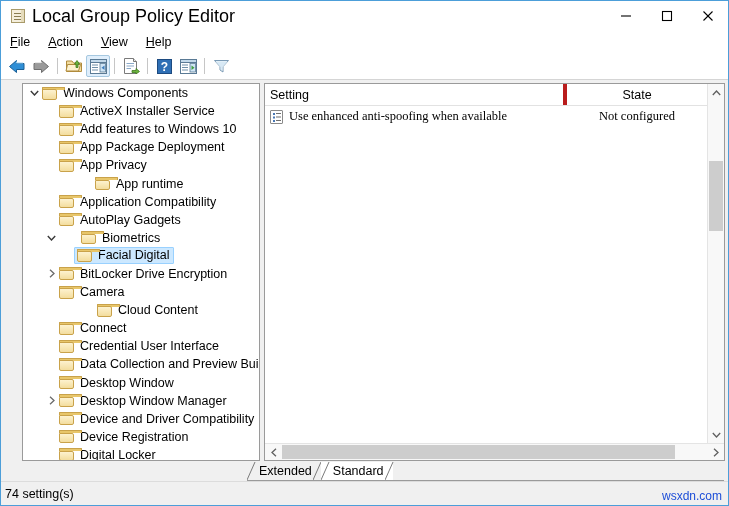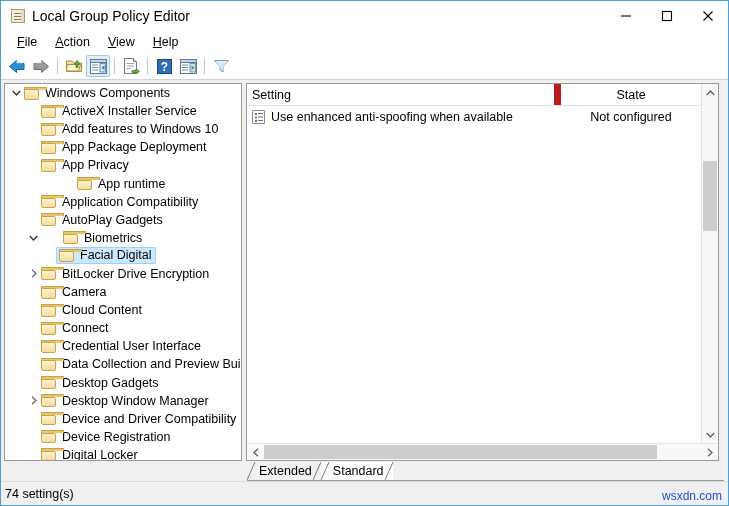--- a/index.html
+++ b/index.html
@@ -60,21 +60,21 @@
   .title-icon .curl {
     position: absolute;
     right: 0px; top: 1px;
     width: 4px; height: 14px;
     background: #e6dcbc;
     border: 1px solid #a89a6a;
     border-left: none;
     box-sizing: border-box;
   }
   .title-text {
-    font-size: 14px;
+    font-size: 18px;
     color: #000;
     flex: none;
   }
   .winbtns {
     position: absolute;
     right: 0; top: 0;
     height: 30px;
     display: flex;
   }
   .winbtn {
@@ -85,21 +85,21 @@
     justify-content: center;
     background: #ffffff;
   }
   .winbtn svg { display: block; }
   
   .menubar {
     height: 22px;
     background: #ffffff;
     display: flex;
     align-items: center;
-    padding-left: 7px;
+    padding-left: 0;
     flex: none;
   }
   .menuitem {
     font-size: 12.5px;
     padding: 2px 9px 3px 9px;
     color: #000;
     white-space: nowrap;
   }
   .menuitem u { text-decoration: underline; }
   
@@ -130,22 +130,23 @@
     height: 16px;
     background: #c6c6c6;
     margin: 0 4px;
   }
   
   .content {
     flex: 1;
     display: flex;
     background: #f0f0f0;
     min-height: 0;
-    padding: 3px 9px 0 3px;
-    box-sizing: border-box;
+    padding: 3px 3px 0 3px;
+    box-sizing: border-box;
+    margin-left: 18px;
   }
   .tree-pane {
     width: 238px;
     background: #ffffff;
     border: 1px solid #9a9a9a;
     box-sizing: border-box;
     position: relative;
     overflow: hidden;
     flex: none;
   }
@@ -233,40 +234,41 @@
     display: flex;
     align-items: center;
     border-bottom: 1px solid #e2e2e2;
     background: #ffffff;
     flex: none;
     font-size: 12.5px;
   }
   .lheader .col-setting {
     flex: 1;
     padding-left: 5px;
-    border-right: 7px solid #b91c1c;
+    border-right: 4px solid #b91c1c;
     box-sizing: border-box;
     height: 100%;
     display: flex;
     align-items: center;
   }
   .lheader .col-state {
     width: 140px;
     height: 100%;
     display: flex;
     align-items: center;
     justify-content: center;
     box-sizing: border-box;
   }
   .lrows { flex: 1; background: #fff; }
   .lrow {
     height: 21px;
     display: flex;
     align-items: center;
     font-size: 12.5px;
+    font-family: Liberation Serif, serif;
   }
   .lrow .c1 {
     flex: 1;
     display: flex;
     align-items: center;
     padding-left: 5px;
     min-width: 0;
   }
   .lrow .c2 {
     width: 140px;
@@ -642,21 +644,21 @@
           <div class="tnode" style="padding-left: 21px;">
             <div class="chev"></div>
             <div class="lbl-wrap">
               <div class="folder">
                 <div class="tab"></div>
                 <div class="body"></div>
               </div>
               <span class="lbl">Camera</span>
             </div>
           </div>
-          <div class="tnode" style="padding-left: 21px;">
+          <div class="tnode" style="padding-left: 21px; gap: 38px;">
             <div class="chev"></div>
             <div class="lbl-wrap">
               <div class="folder">
                 <div class="tab"></div>
                 <div class="body"></div>
               </div>
               <span class="lbl">Cloud Content</span>
             </div>
           </div>
           <div class="tnode" style="padding-left: 21px;">
@@ -689,21 +691,21 @@
               <span class="lbl">Data Collection and Preview Build</span>
             </div>
           </div>
           <div class="tnode" style="padding-left: 21px;">
             <div class="chev"></div>
             <div class="lbl-wrap">
               <div class="folder">
                 <div class="tab"></div>
                 <div class="body"></div>
               </div>
-              <span class="lbl">Desktop Gadgets</span>
+              <span class="lbl">Desktop Window</span>
             </div>
           </div>
           <div class="tnode" style="padding-left: 21px;">
             <div class="chev">
               <svg width="6" height="9" viewBox="0 0 6 9">
                 <path d="M1 0.8 L5 4.5 L1 8.2" fill="none" stroke="#6a6a6a" stroke-width="1.3"></path>
               </svg>
             </div>
             <div class="lbl-wrap">
               <div class="folder">

